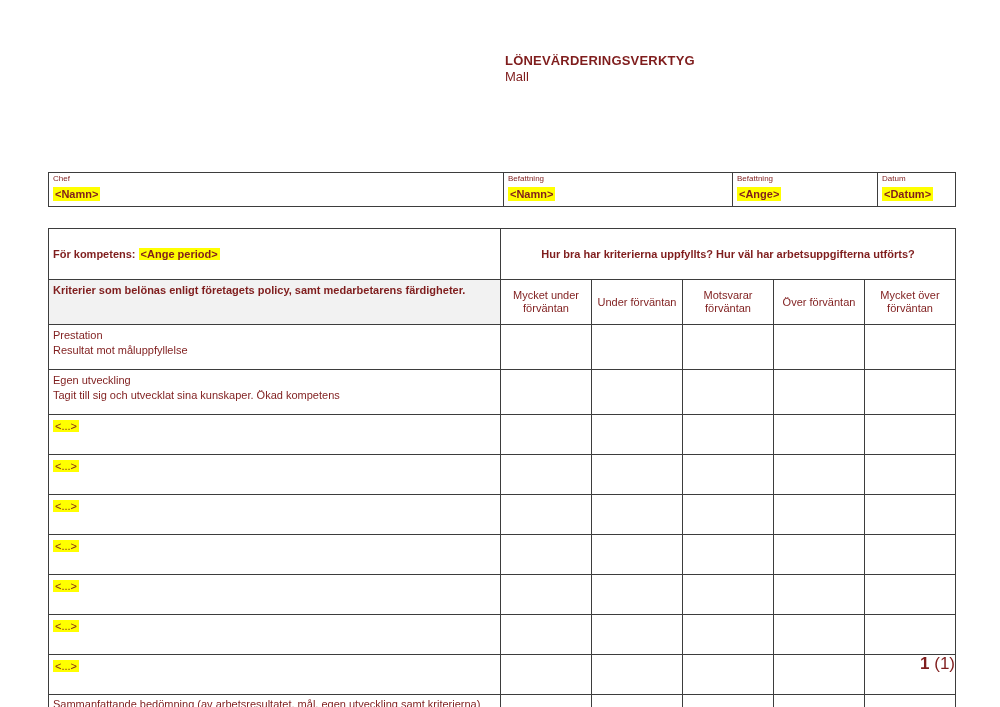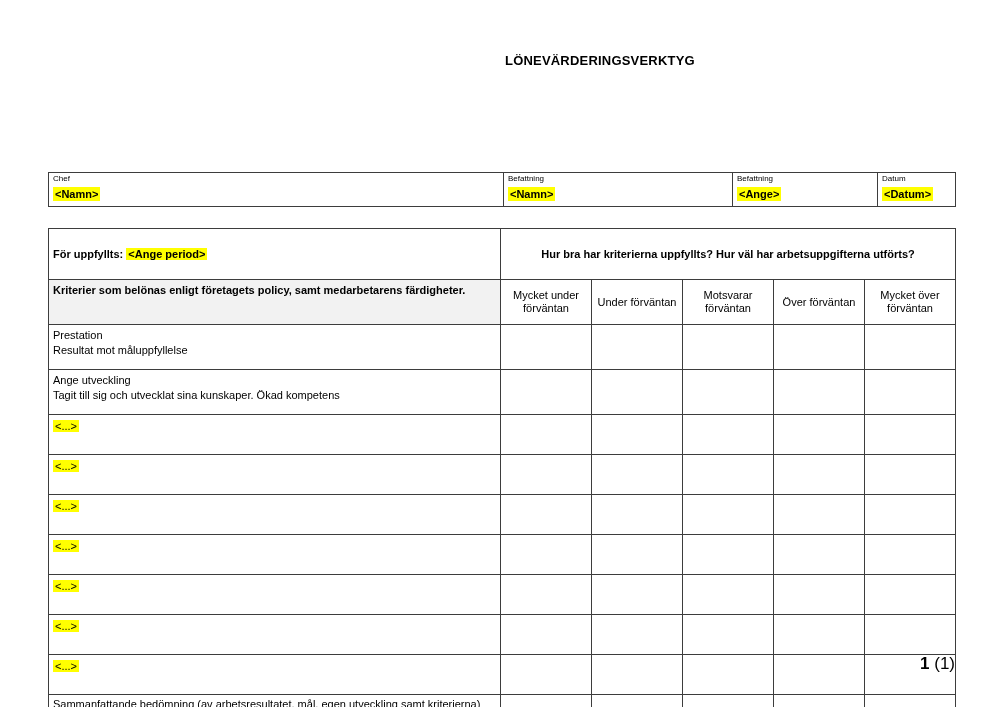--- a/index.html
+++ b/index.html
@@ -1,21 +1,21 @@
 <!DOCTYPE html>
 <html><head>
 <meta charset="utf-8">
 <style>
   html,body{margin:0;padding:0;background:#fff;}
   .page{
     position:relative;
     width:1000px;height:707px;
     background:#ffffff;
     font-family:"Liberation Sans", sans-serif;
-    color:#000000;
+    color:#7f1d1d;
     overflow:hidden;
   }
   
   .doc-head{position:absolute;left:505px;top:53px;}
   .doc-title{font-size:13px;font-weight:bold;line-height:16px;letter-spacing:0.2px;}
   .doc-subtitle{font-size:13px;line-height:16px;}
 
   
   table{border-collapse:collapse;table-layout:fixed;}
   td,th{border:1px solid #3d3d3d;vertical-align:top;overflow:hidden;}
@@ -51,20 +51,21 @@
   .page-number{position:absolute;left:855px;top:654px;width:100px;text-align:right;font-size:17px;}
   .page-number .num{font-weight:bold;}
 </style>
 </head>
 <body>
 
 <div class="page">
 
   <div class="doc-head">
     <div class="doc-title">LÖNEVÄRDERINGSVERKTYG</div>
+    <div class="doc-subtitle">Mall</div>
   </div>
 
   <table class="info-table">
     <colgroup>
         <col style="width:455px">
         <col style="width:229px">
         <col style="width:145px">
         <col style="width:78px">
       </colgroup>
     <tbody>
@@ -95,21 +96,21 @@
         <col style="width:91px">
         <col style="width:91px">
         <col style="width:91px">
         <col style="width:91px">
         <col style="width:91px">
       </colgroup>
 
     <tbody>
         <tr class="row-period">
       <td class="period-cell">
-        <span class="period-label">För uppfyllts:</span>
+        <span class="period-label">För kompetens:</span>
         <span class="period-value hl">&lt;Ange period&gt;</span>
       </td>
       <td class="question-cell" colspan="5">Hur bra har kriterierna uppfyllts? Hur väl har arbetsuppgifterna utförts?</td>
     </tr>
 
     <tr class="row-header">
       <td class="criteria-head">Kriterier som belönas enligt företagets policy, samt medarbetarens färdigheter.</td>
       <th class="rating-head">Mycket under förväntan</th>
       <th class="rating-head">Under förväntan</th>
       <th class="rating-head">Motsvarar förväntan</th>
@@ -124,21 +125,21 @@
       </td>
       <td></td>
       <td></td>
       <td></td>
       <td></td>
       <td></td>
     </tr>
 
     <tr class="row-crit">
       <td class="crit-cell">
-        <div class="row-title">Ange utveckling</div>
+        <div class="row-title">Egen utveckling</div>
         <div>Tagit till sig och utvecklat sina kunskaper. Ökad kompetens</div>
       </td>
       <td></td>
       <td></td>
       <td></td>
       <td></td>
       <td></td>
     </tr>
 
     <tr class="row-ph">

